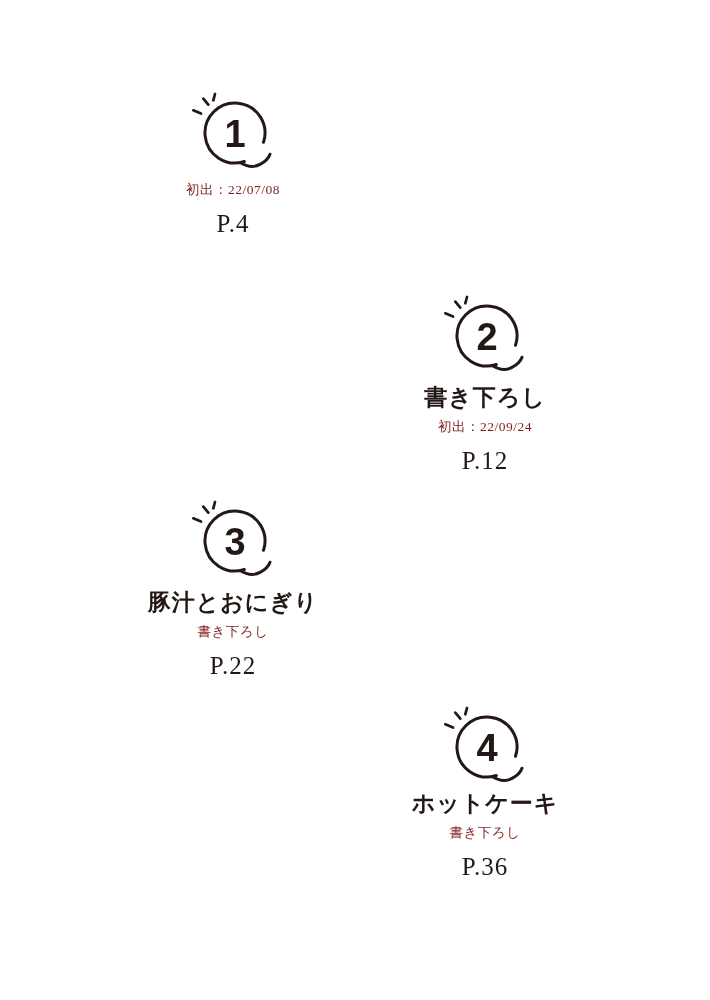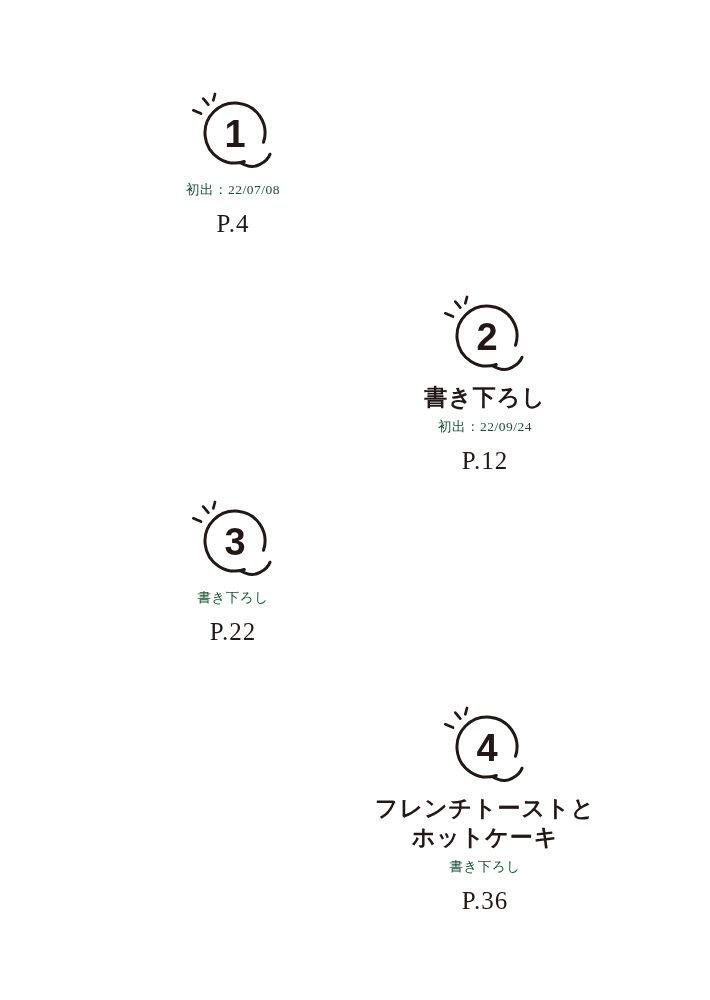--- a/index.html
+++ b/index.html
@@ -65,21 +65,21 @@
   .title.second-line {
     margin-top: 0;
     text-align: right;
   }
   .note {
     margin: 6px 0 0;
     font-family: "Liberation Serif", serif;
     font-size: 13.5px;
     line-height: 18px;
     letter-spacing: 0.5px;
-    color: #14532d;
+    color: #7f1d1d;
     text-align: center;
   }
   .pageno {
     margin: 10px 0 0;
     font-family: Liberation Serif, serif;
     font-size: 25px;
     line-height: 30px;
     letter-spacing: 1px;
     color: var(--ink, #231815);
   }
@@ -118,32 +118,32 @@
 
   <section class="entry entry-3">
     <svg class="badge" viewBox="0 0 96 90">
       <path class="spark" d="M 32 9 L 30.3 15.3"></path>
       <path class="spark" d="M 20.3 13.6 L 25.3 19.6"></path>
       <path class="spark" d="M 10.3 25.3 L 18 28.6"></path>
       <path class="stroke" d="M 80.5 57.3 A 30 30 0 1 0 61.3 76.5"></path>
       <path class="stroke" d="M 57 77.5 C 64 81.8, 71 82.6, 77 79.4 C 82.3 76.6, 85.8 72.6, 87 69.2"></path>
       <text class="num" x="52" y="61.5" text-anchor="middle">3</text>
     </svg>
+    <h2 class="title">豚汁とおにぎり</h2>
     <p class="note">書き下ろし</p>
     <p class="pageno">P.22</p>
   </section>
 
   <section class="entry entry-4">
     <svg class="badge" viewBox="0 0 96 90">
       <path class="spark" d="M 32 9 L 30.3 15.3"></path>
       <path class="spark" d="M 20.3 13.6 L 25.3 19.6"></path>
       <path class="spark" d="M 10.3 25.3 L 18 28.6"></path>
       <path class="stroke" d="M 80.5 57.3 A 30 30 0 1 0 61.3 76.5"></path>
       <path class="stroke" d="M 57 77.5 C 64 81.8, 71 82.6, 77 79.4 C 82.3 76.6, 85.8 72.6, 87 69.2"></path>
       <text class="num" x="52" y="61.5" text-anchor="middle">4</text>
     </svg>
-    <h2 class="title">フレンチトーストと</h2>
     <h2 class="title second-line">ホットケーキ</h2>
     <p class="note">書き下ろし</p>
     <p class="pageno">P.36</p>
   </section>
 
 </div>
 
 </body></html>

